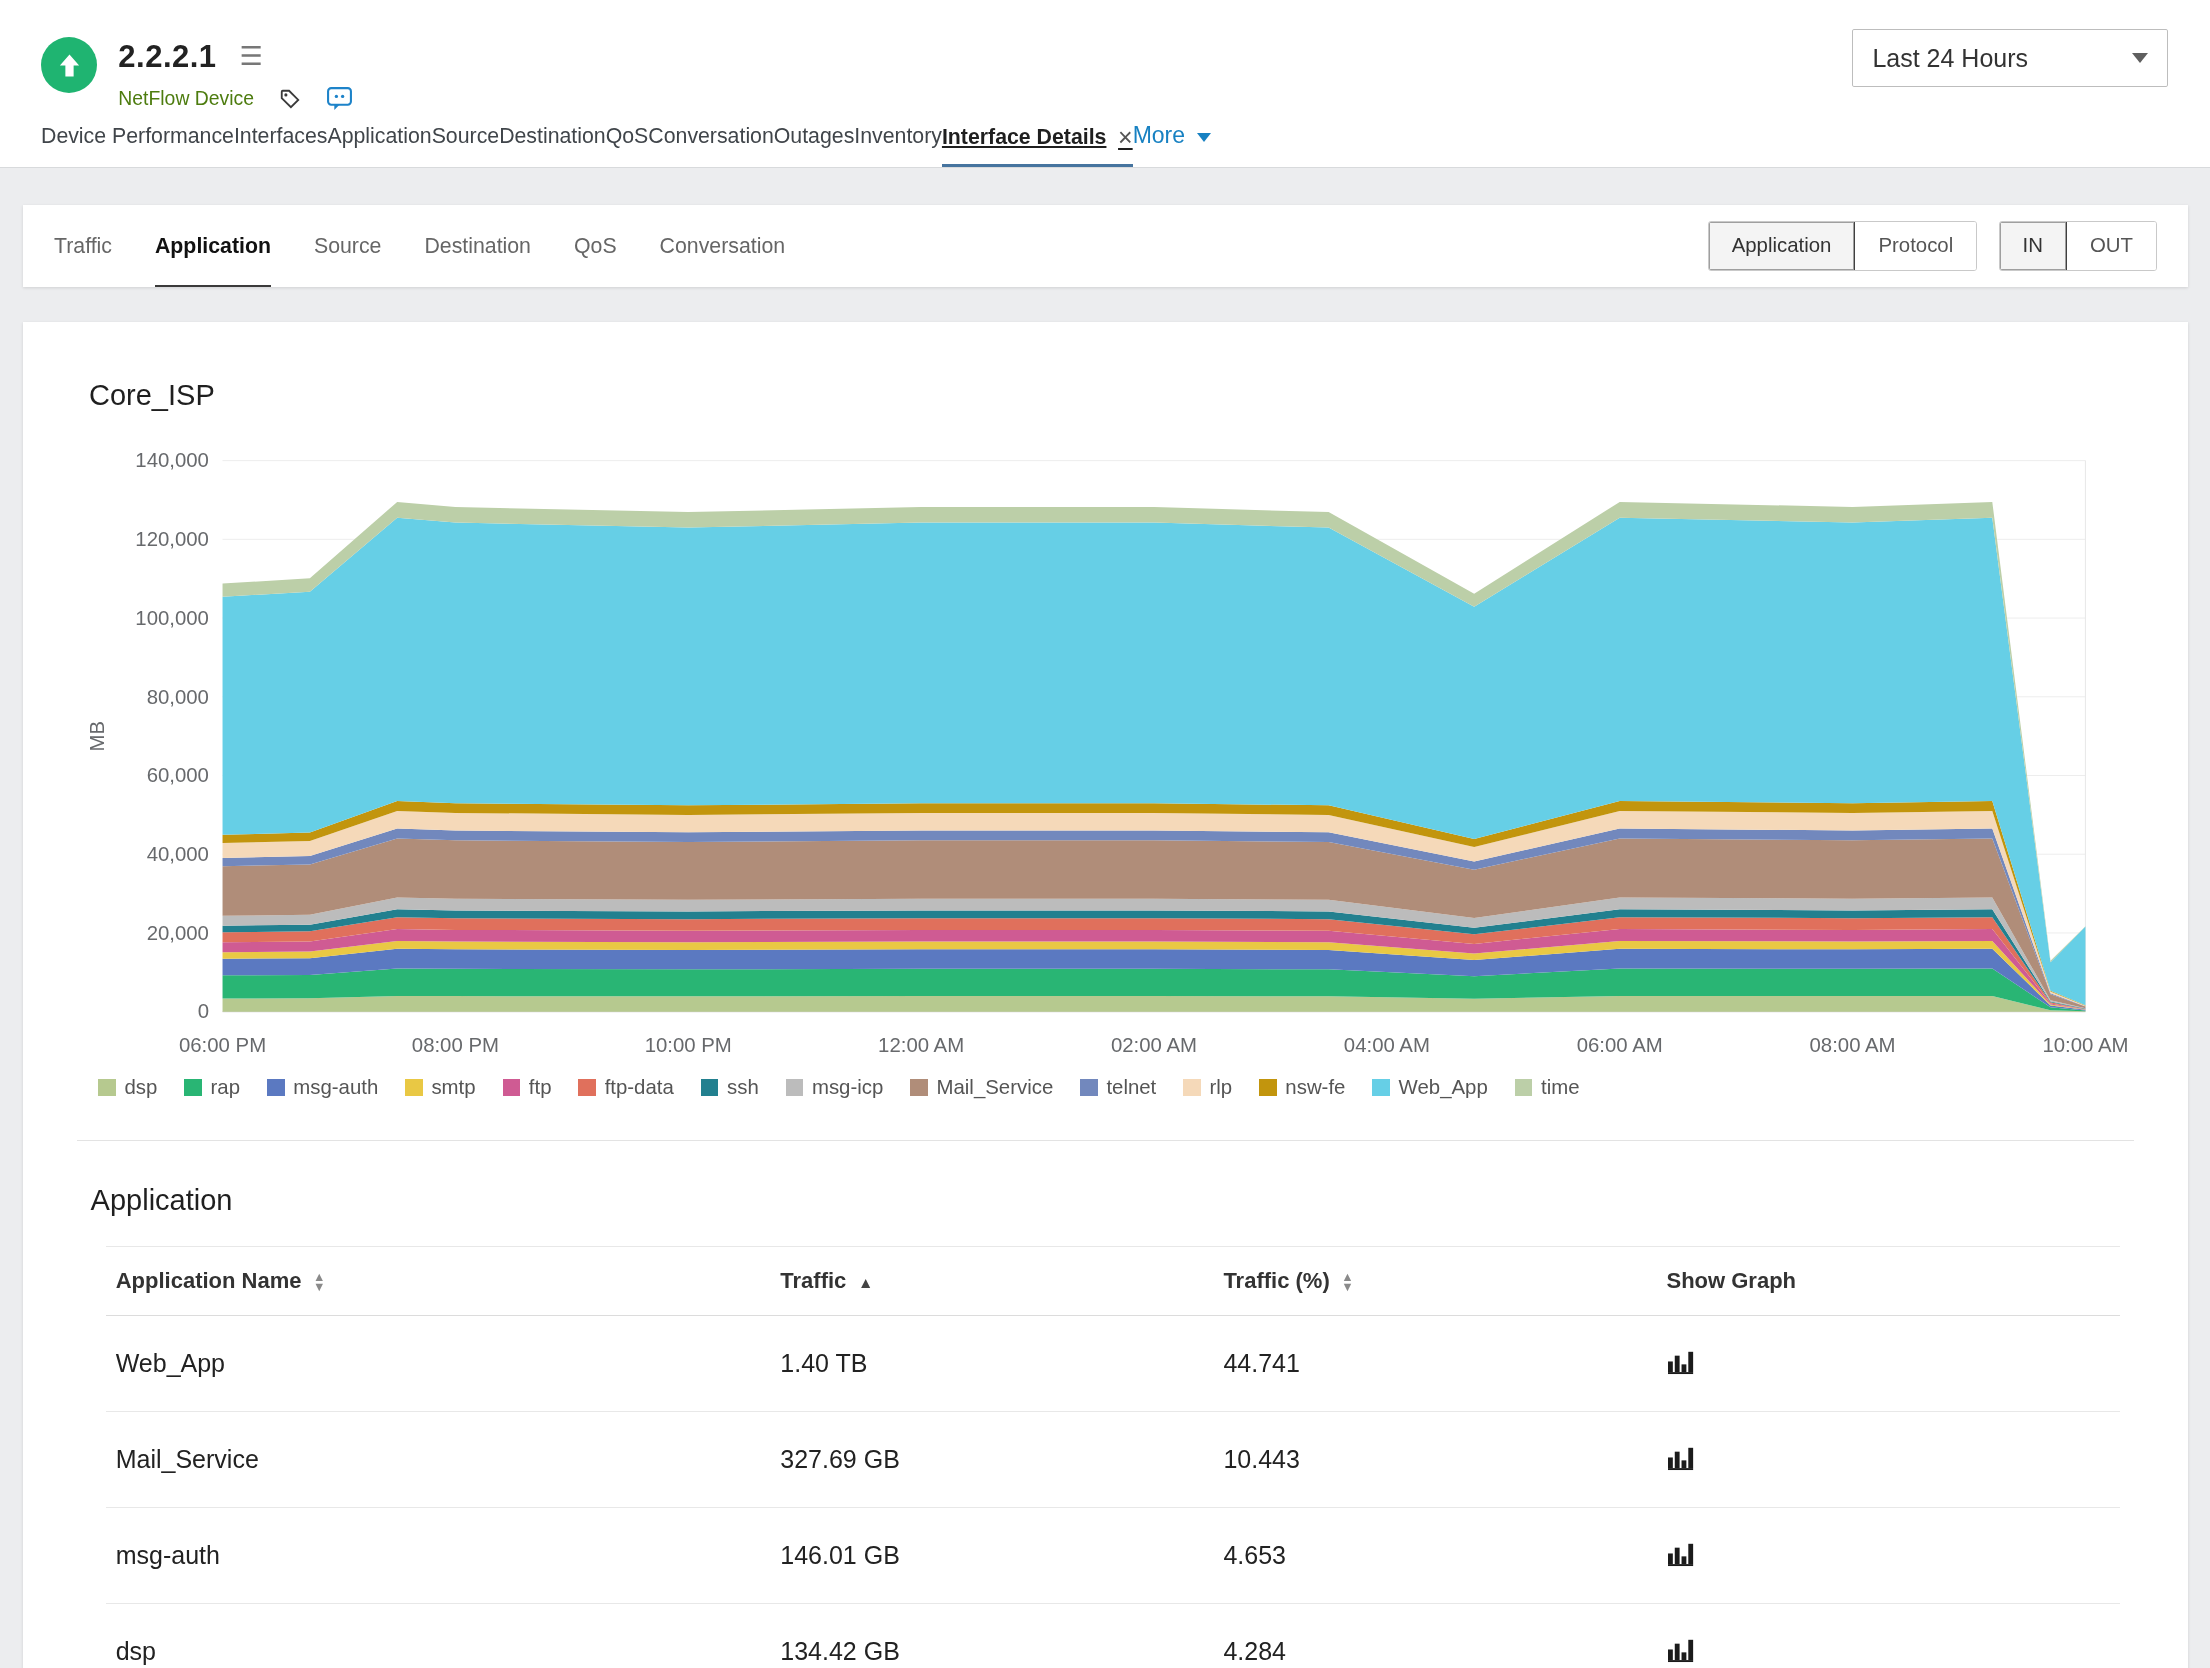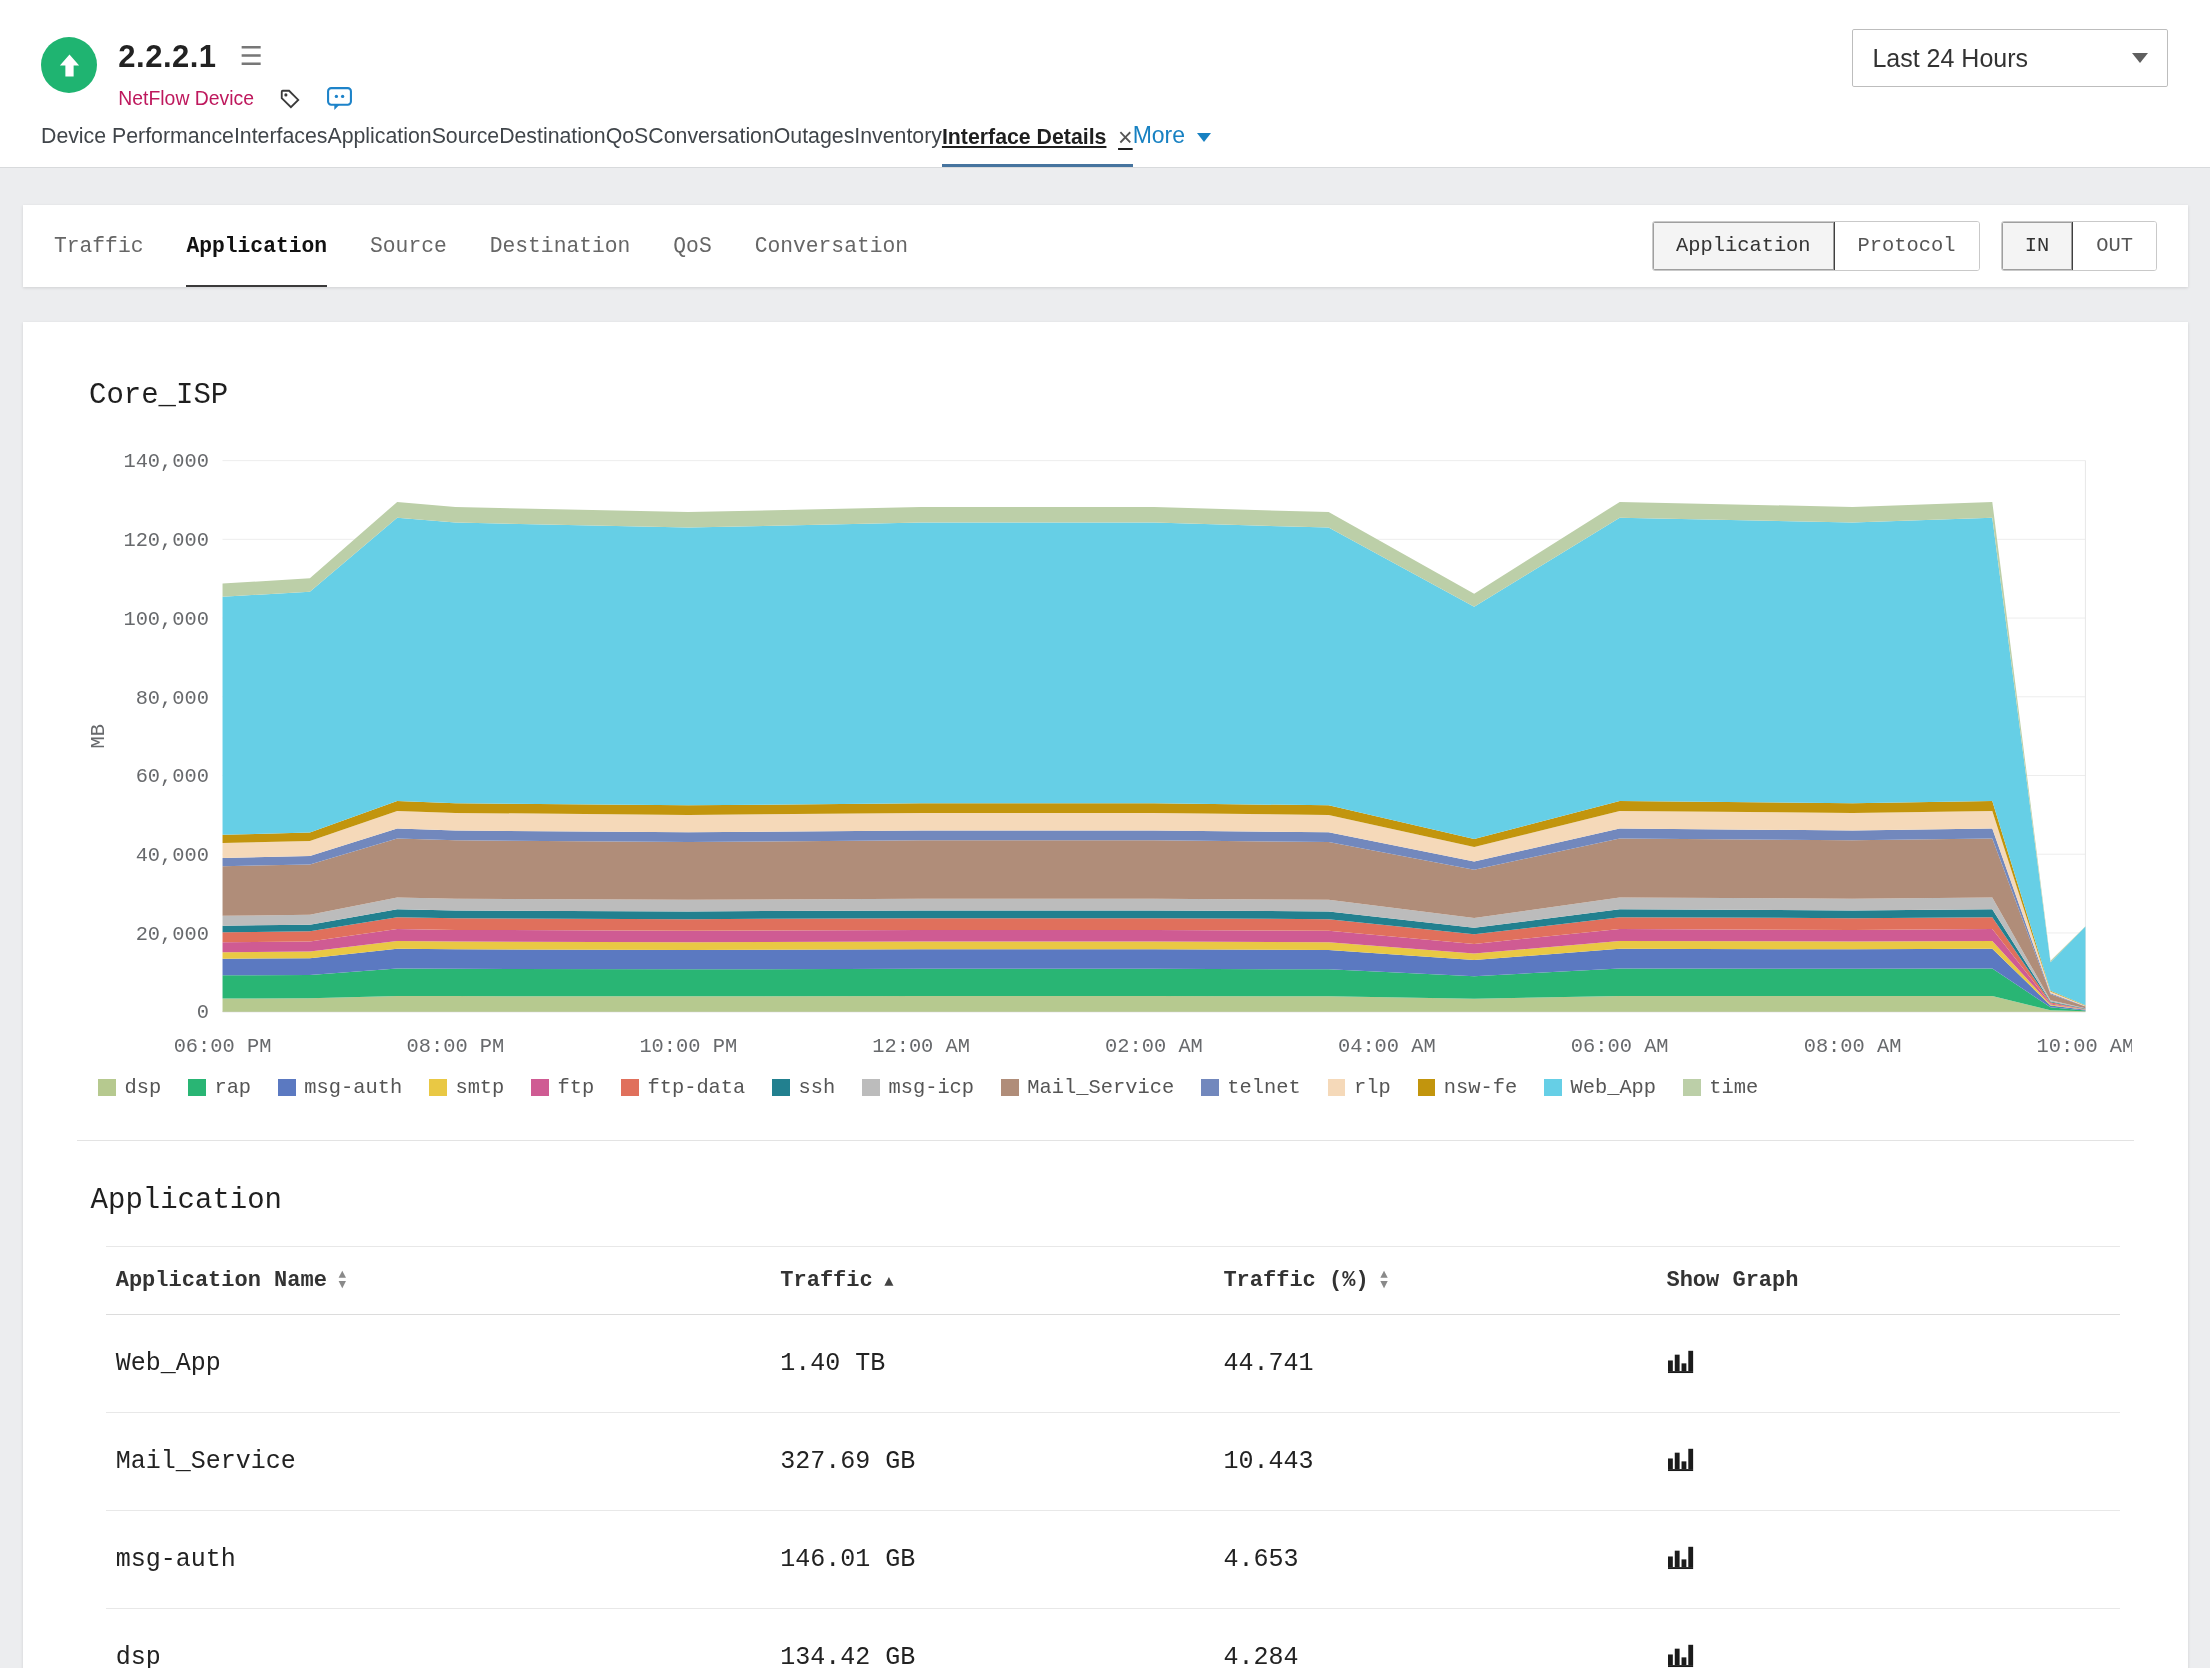--- a/index.html
+++ b/index.html
@@ -11,34 +11,34 @@
     color:#222;
   }
   
   .top { background:#fff; padding:25px 41px 0 41px; position:relative; border-bottom:1px solid #d8dadc; }
   .brand-row { display:flex; gap:21.3px;margin-top:12px; }
   .device-icon { width:56px; height:56px; border-radius:50%; background:#1fb471; display:flex; align-items:center; justify-content:center; flex:0 0 auto; }
   .title-line { display:flex; align-items:center; gap:23px; margin-top:1.9px; }
   .device-title { font-size:31px; font-weight:700; color:#222; letter-spacing:0.5px; }
   .menu-icon { font-size:26px; color:#777; cursor:pointer; }
   .sub-line { display:flex; align-items:center; gap:25px; margin-top:11.6px; }
-  .device-link { color:#be185d; font-size:19.4px; text-decoration:none; cursor:pointer; }
+  .device-link { color:#4d7c0f; font-size:19.4px; text-decoration:none; cursor:pointer; }
   .icon-btn { display:inline-flex; align-items:center; cursor:pointer; }
   .time-range { position:absolute; top:29px; right:43px; width:316px; height:58px; border:1px solid #bdbdbd; border-radius:1.9px; background:#fff; display:flex; align-items:center; justify-content:space-between; padding:0 19.4px; font-size:25px; color:#333; cursor:pointer; }
   .caret-down { width:0; height:0; border-left:8.7px solid transparent; border-right:8.7px solid transparent; border-top:10.7px solid #5f5f5f; }
   
   .main-tabs { display:flex; margin-top:11px; align-items:flex-end; }
   .main-tab { font-size:21.3px; color:#40454a; padding-bottom:17.5px; cursor:pointer; display:flex; align-items:center; gap:11.6px; white-space:nowrap; }
   .main-tab.active { font-weight:700; color:#1f1f1f; border-bottom:3.9px solid #46749f; padding-bottom:13.6px;text-decoration:underline; }
   .tab-close { color:#555; font-size:25px; font-weight:400; line-height:19.4px; }
   .main-tab.more { color:#1781c2; font-size:23px; }
   .more-caret { width:0; height:0; border-left:7.8px solid transparent; border-right:7.8px solid transparent; border-top:9.7px solid #1781c2; margin-top:3.9px; }
   
   .content { padding:37px 23px 0 23px; }
-  .panel { background:#fff; box-shadow:0 1px 2.9px rgba(0,0,0,0.12);font-family:Liberation Mono, monospace; }
+  .panel { background:#fff; box-shadow:0 1px 2.9px rgba(0,0,0,0.12); }
   .toolbar { height:82px; display:flex; align-items:stretch; padding:0 31px; }
   .sub-tabs { display:flex; gap:43px; }
   .sub-tab { font-size:21.3px; color:#666; display:flex; align-items:center; cursor:pointer; border-bottom:2.9px solid transparent; padding-top:2.9px; }
   .sub-tab.active { color:#111; font-weight:700; border-bottom-color:#3a3a3a; }
   .toggles { margin-left:auto; display:flex; align-items:center; gap:21.3px; }
   .btn-group { display:flex; border:1px solid #c9c9c9; border-radius:2.9px; overflow:hidden; background:#fff; }
   .toggle-btn { font-size:20.4px; color:#555; background:#fff; border:none; padding:12.6px 23px; cursor:pointer; font-family:inherit; }
   .toggle-btn + .toggle-btn { border-left:1px solid #404040; }
   .toggle-btn.selected { background:#f4f4f4; box-shadow:inset 0 0 0 1px #9f9f9f; color:#333; }
   

